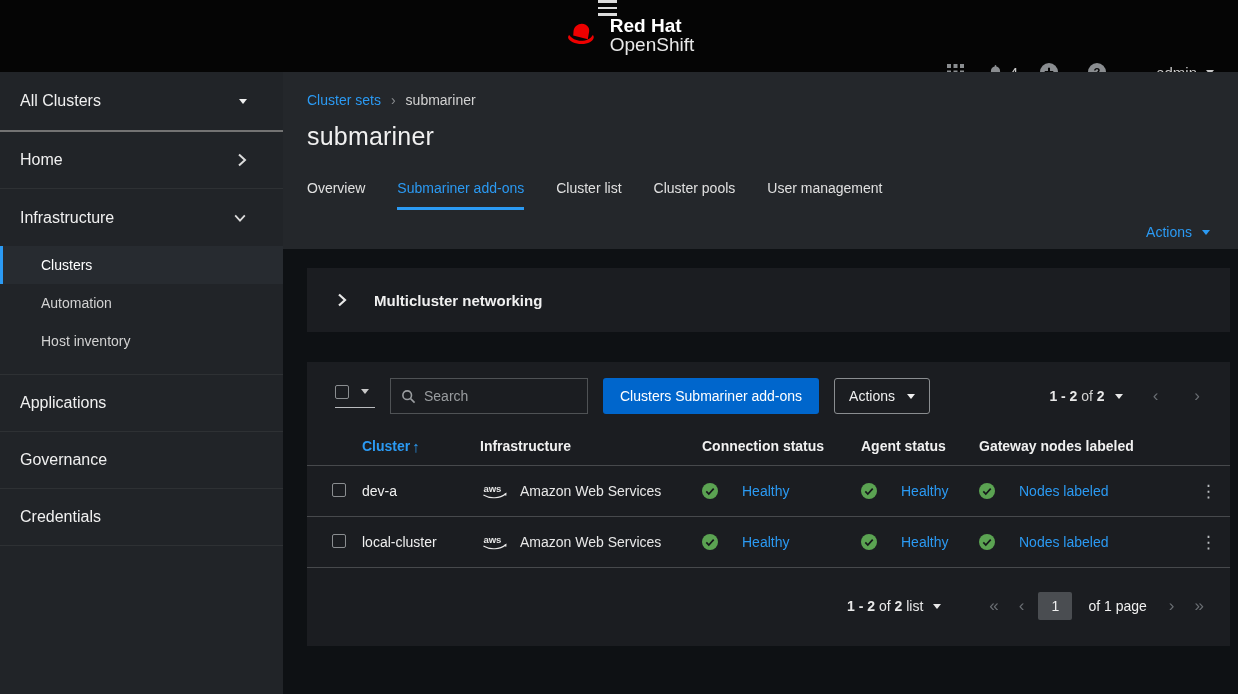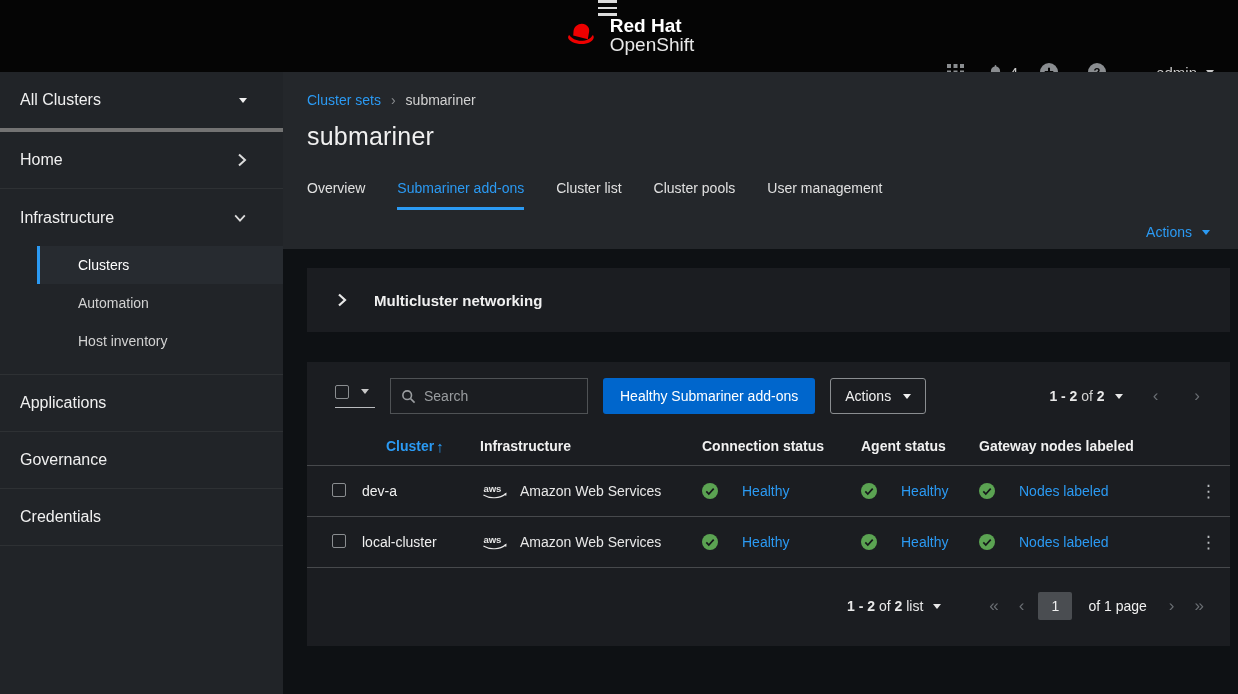--- a/index.html
+++ b/index.html
@@ -23,25 +23,25 @@
     background:none; border:none; cursor:pointer; margin-left:28px; }
   .caret { display:inline-block; width:0; height:0; border-left:4.5px solid transparent;
     border-right:4.5px solid transparent; border-top:5.5px solid currentColor; }
 
   
   .shell { display:flex; height:622px; }
 
   
   .sidebar { width:283px; background:#212428; flex:none; display:flex; flex-direction:column; overflow:hidden; }
   .perspective { height:60px; display:flex; align-items:center; justify-content:space-between;
-    padding:0 36px 0 20px; border-bottom:4px solid #737373; cursor:pointer; font-size:16px; color:#f0f0f0; }
+    padding:0 36px 0 20px; border-bottom:2px solid #737373; cursor:pointer; font-size:16px; color:#f0f0f0; }
   .nav-group { height:57px; display:flex; align-items:center; justify-content:space-between;
     padding:0 36px 0 20px; border-bottom:1px solid #2e3134; font-size:16px; color:#f0f0f0; cursor:pointer; }
   .nav-group.expanded { border-bottom:none; }
-  .nav-sub { list-style:none; padding-bottom:14px; border-bottom:1px solid #2e3134;padding-left:37px; }
+  .nav-sub { list-style:none; padding-bottom:14px; border-bottom:1px solid #2e3134; }
   .nav-sub li { height:38px; display:flex; align-items:center; padding-left:41px;
     font-size:14px; color:#d2d2d2; cursor:pointer; }
   .nav-sub li.active { background:#272b30; border-left:3px solid #2b9af3; padding-left:38px; color:#fff; }
   .chev { color:#dcdcdc; }
 
   
   .main { flex:1; display:flex; flex-direction:column; min-width:0; }
   .page-header { background:#24272b; padding:20px 24px 0 24px; position:relative; height:177px; flex:none; }
   .breadcrumb { display:flex; align-items:center; gap:10px; font-size:14px; }
   .breadcrumb a { color:#2b9af3; text-decoration:none; cursor:pointer; }
@@ -80,21 +80,21 @@
   .pager-label b { font-weight:bold; }
   .pager-label .dim { color:#d2d2d2; font-weight:normal; }
   .pg-btn { background:none; border:none; color:#6a6e73; font-size:17px; cursor:default; padding:0 6px; }
   .pager-top .pg-btn { margin-left:14px; }
 
   
   .tbl-row { display:grid; grid-template-columns:55px 118px 222px 159px 118px 208px 1fr;
     align-items:center; border-bottom:1px solid #47494c; }
   .tbl-head { height:39px; border-bottom:1px solid #47494c; font-weight:bold; font-size:14px; }
   .tbl-head .sort-btn { background:none; border:none; color:#2b9af3; font-weight:bold; font-size:14px;
-    cursor:pointer; display:flex; align-items:center; gap:2px; padding:0;margin-left:24px; }
+    cursor:pointer; display:flex; align-items:center; gap:2px; padding:0; }
   .sort-arrow { font-size:15px; font-weight:bold; }
   .data-row { height:51px; }
   .cell-check { padding-left:25px; }
   .cell-infra { display:flex; align-items:center; gap:10px; color:#e8e8e8; }
   .status { display:flex; align-items:center; gap:24px; }
   .status a { color:#2b9af3; text-decoration:none; cursor:pointer; }
   .kebab { background:none; border:none; color:#b8bbbe; font-size:17px; cursor:pointer;
     justify-self:center; line-height:1; letter-spacing:0; }
 
   
@@ -262,21 +262,21 @@
           </button>
           <div class="search-wrap">
             <span>
               <svg width="15" height="15" viewBox="0 0 16 16" fill="none" stroke="#9a9da0" stroke-width="1.7">
                 <circle cx="6.6" cy="6.6" r="4.6"></circle>
                   <path d="M10.2 10.2L14.5 14.5"></path>
               </svg>
             </span>
             <input type="text" placeholder="Search" style="">
           </div>
-          <button class="btn-primary">Healthy Submariner add-ons</button>
+          <button class="btn-primary">Clusters Submariner add-ons</button>
           <button class="btn-secondary">
             <span>Actions</span>
             <span class="caret"></span>
           </button>
           <div class="pager-top">
             <button class="pager-label" style="background:none;border:none;color:#e8e8e8;font-size:14px;cursor:pointer;display:flex;align-items:center;gap:10px;">
               <span>
                 <b>1 - 2</b>
                 <span class="dim"> <span>of</span> </span>
                 <b>2</b>

